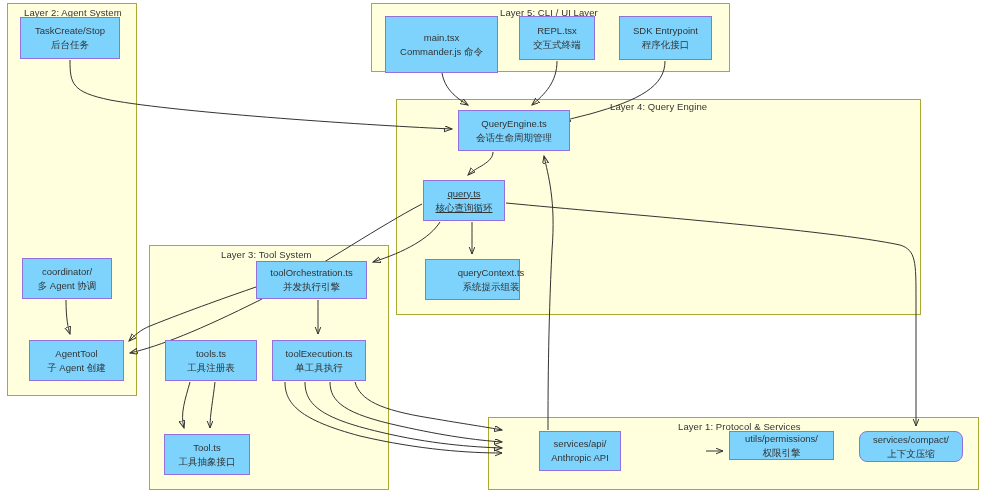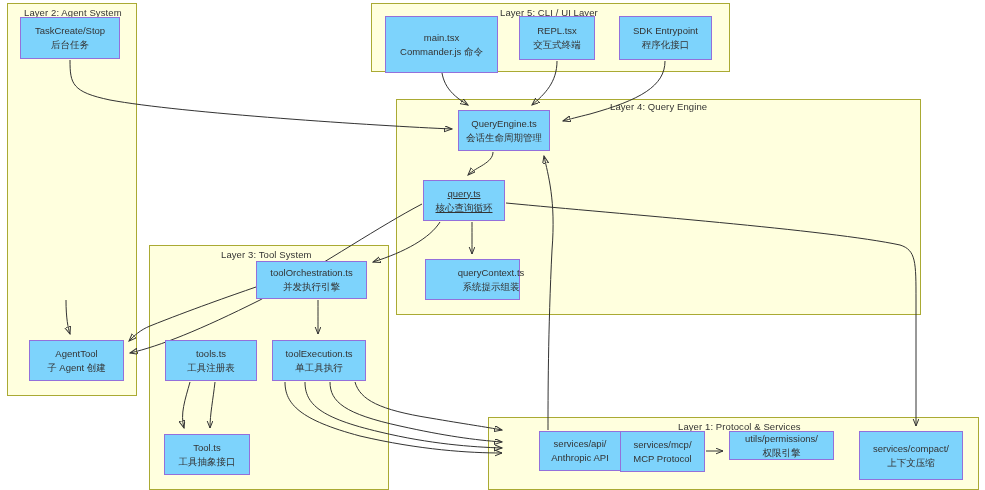--- a/index.html
+++ b/index.html
@@ -125,35 +125,39 @@
   <div class="node" id="n-repl-tsx" style="left: 519px; top: 16px; width: 76px; height: 44px;">
     <span class="l1">REPL.tsx</span>
     <span class="l2">交互式终端</span>
   </div>
 
   <div class="node" id="n-sdk-entrypoint" style="left: 619px; top: 16px; width: 93px; height: 44px;">
     <span class="l1">SDK Entrypoint</span>
     <span class="l2">程序化接口</span>
   </div>
 
-  <div class="node" id="n-queryengine" style="left: 458px; top: 110px; width: 92px; height: 41px;">
+  <div class="node" id="n-queryengine" style="left: 458px; top: 110px; width: 112px; height: 41px;">
     <span class="l1">QueryEngine.ts</span>
     <span class="l2">会话生命周期管理</span>
   </div>
 
   <div class="node" id="n-query-ts" style="left: 423px; top: 180px; width: 82px; height: 41px; text-decoration: underline;">
     <span class="l1">query.ts</span>
     <span class="l2">核心查询循环</span>
   </div>
 
   <div class="node" id="n-querycontext" style="left: 425px; top: 259px; width: 95px; height: 41px; padding-left: 40px;">
     <span class="l1">queryContext.ts</span>
     <span class="l2">系统提示组装</span>
   </div>
 
+  <div class="node" id="n-coordinator" style="left: 22px; top: 258px; width: 90px; height: 41px;">
+    <span class="l1">coordinator/</span>
+    <span class="l2">多 Agent 协调</span>
+  </div>
 
   <div class="node" id="n-agenttool" style="left: 29px; top: 340px; width: 95px; height: 41px;">
     <span class="l1">AgentTool</span>
     <span class="l2">子 Agent 创建</span>
   </div>
 
   <div class="node" id="n-toolorchestration" style="left: 256px; top: 261px; width: 111px; height: 38px;">
     <span class="l1">toolOrchestration.ts</span>
     <span class="l2">并发执行引擎</span>
   </div>
@@ -171,28 +175,24 @@
   <div class="node" id="n-tool-ts" style="left: 164px; top: 434px; width: 86px; height: 41px;">
     <span class="l1">Tool.ts</span>
     <span class="l2">工具抽象接口</span>
   </div>
 
   <div class="node" id="n-services-api" style="left: 508px; top: 431px; width: 82px; height: 40px; margin-left: 31px;">
     <span class="l1">services/api/</span>
     <span class="l2">Anthropic API</span>
   </div>
 
-  <div class="node" id="n-services-mcp" style="left: 620px; top: 431px; width: 85px; height: 41px;">
-    <span class="l1">services/mcp/</span>
-    <span class="l2">MCP Protocol</span>
-  </div>
 
   <div class="node" id="n-utils-permissions" style="left: 729px; top: 431px; width: 105px; height: 29px;">
     <span class="l1">utils/permissions/</span>
     <span class="l2">权限引擎</span>
   </div>
 
-  <div class="node" id="n-services-compact" style="left: 859px; top: 431px; width: 104px; height: 49px;">
+  <div class="node" id="n-services-compact" style="left: 859px; top: 431px; width: 104px; height: 31px; border-radius: 8px;">
     <span class="l1">services/compact/</span>
     <span class="l2">上下文压缩</span>
   </div>
 
 </div>
 
 </body></html>

